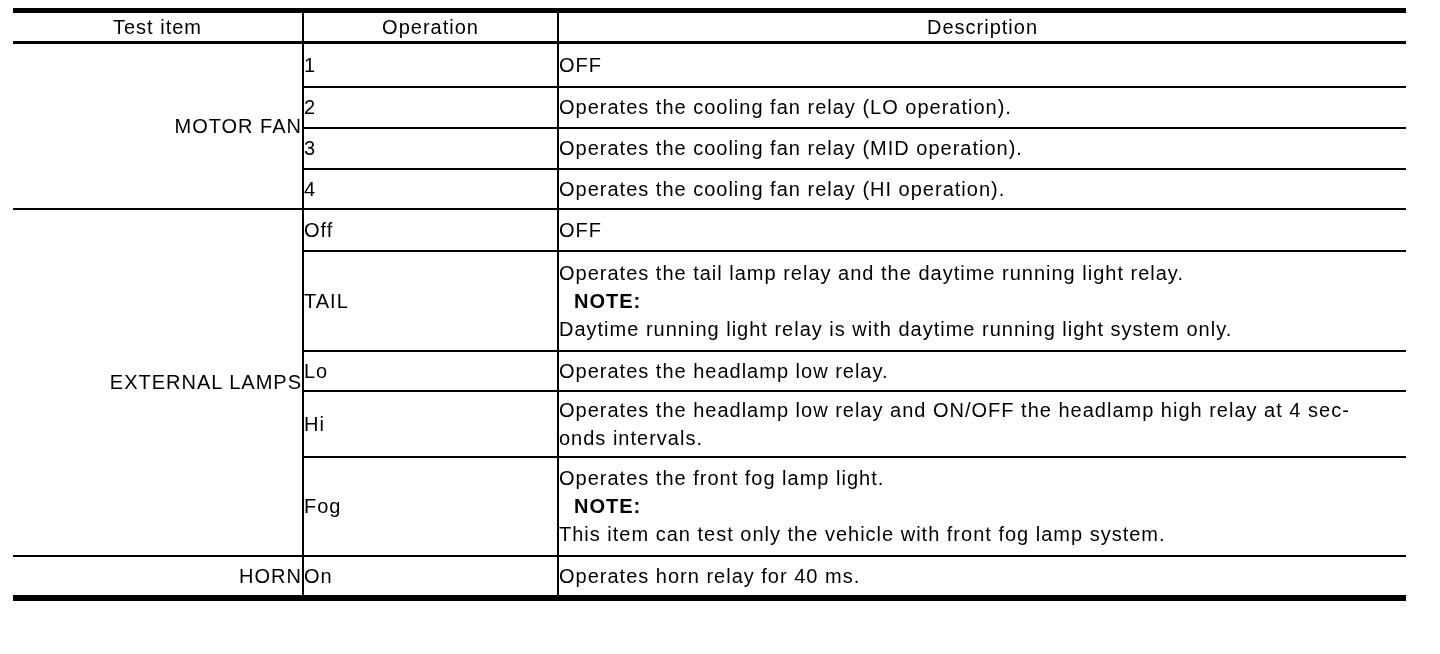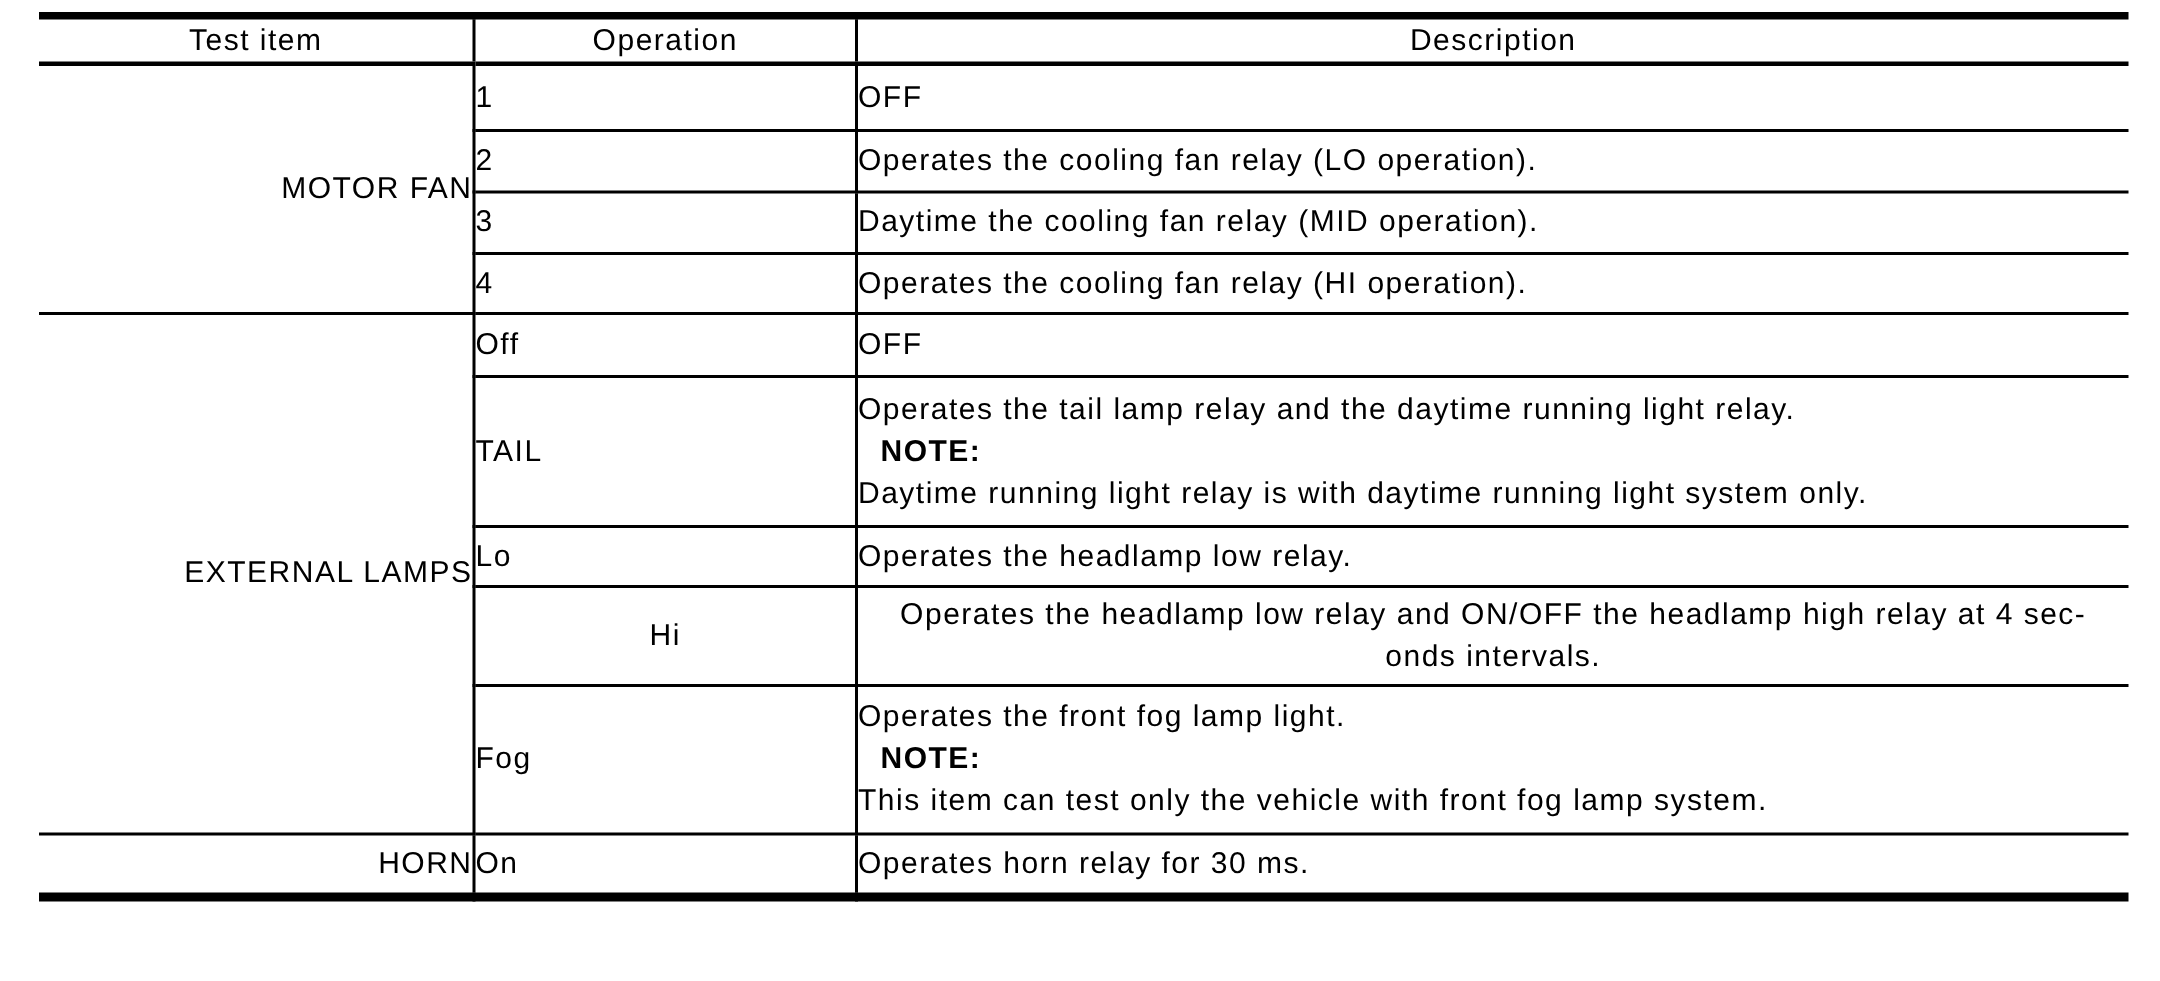--- a/index.html
+++ b/index.html
@@ -10,21 +10,21 @@
   }
   .page {
     width: 1440px;
     height: 654px;
     background: #ffffff;
     position: relative;
     overflow: hidden;
   }
   table.spec {
     position: absolute;
-    left: 26px;
+    left: 13px;
     top: 8px;
     width: 1393px;
     border-collapse: collapse;
     table-layout: fixed;
     border-top: 5px solid #000;
     border-bottom: 6px solid #000;
     color: #000;
     font-size: 20px;
     letter-spacing: 1px;
     line-height: 28px;
@@ -43,21 +43,21 @@
   td.item { border-bottom: 2px solid #000; padding-left: 17px; text-align: right; }
   td.op { padding-left: 14px; }
   td.desc { padding-left: 14px; padding-right: 12px; }
   .bold { font-weight: bold; padding-left: 15px; }
   
   tr.h44  { height: 44px; }
   tr.h41  { height: 41px; }
   tr.h40  { height: 40px; }
   tr.h42  { height: 42px; }
   tr.h100 { height: 100px; }
-  tr.h70  { height: 66px; text-align: center; }
+  tr.h70  { height: 66px; }
   tr.h99  { height: 99px; }
 </style>
 </head>
 <body>
 
 <div class="page">
   <table class="spec">
     <colgroup>
       <col style="width:290px">
       <col style="width:255px">
@@ -79,21 +79,21 @@
     </tr>
     <tr class="h41">
       <td class="op col-sep">2</td>
       <td class="desc">
         <div>Operates the cooling fan relay (LO operation).</div>
       </td>
     </tr>
     <tr class="h41">
       <td class="op col-sep">3</td>
       <td class="desc">
-        <div>Daytime the cooling fan relay (MID operation).</div>
+        <div>Operates the cooling fan relay (MID operation).</div>
       </td>
     </tr>
     <tr class="h40">
       <td class="op col-sep">4</td>
       <td class="desc">
         <div>Operates the cooling fan relay (HI operation).</div>
       </td>
     </tr>
 
     <tr class="h42">
@@ -130,18 +130,18 @@
         <div>Operates the front fog lamp light.</div>
         <div class="bold">NOTE:</div>
         <div>This item can test only the vehicle with front fog lamp system.</div>
       </td>
     </tr>
 
     <tr class="h42">
       <td class="item col-sep">HORN</td>
       <td class="op col-sep">On</td>
       <td class="desc">
-        <div>Operates horn relay for 30 ms.</div>
+        <div>Operates horn relay for 40 ms.</div>
       </td>
     </tr>
   </tbody>
     </table>
 </div>
 
 </body></html>

